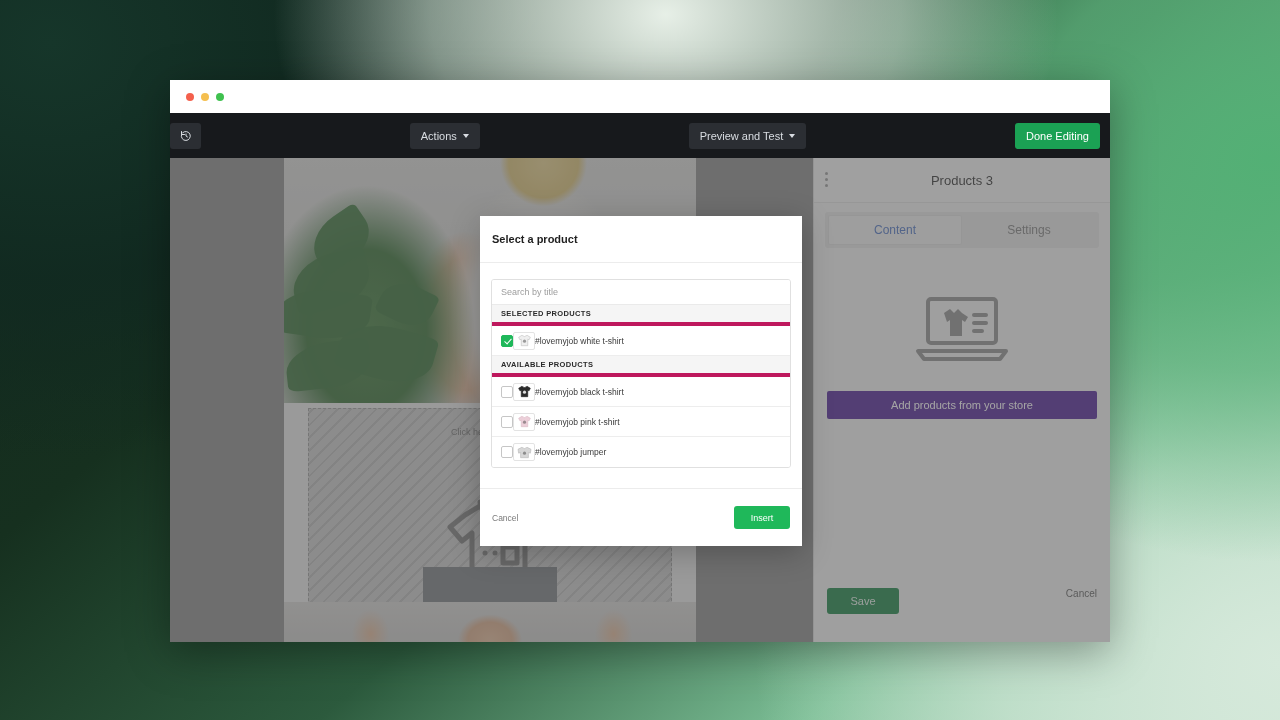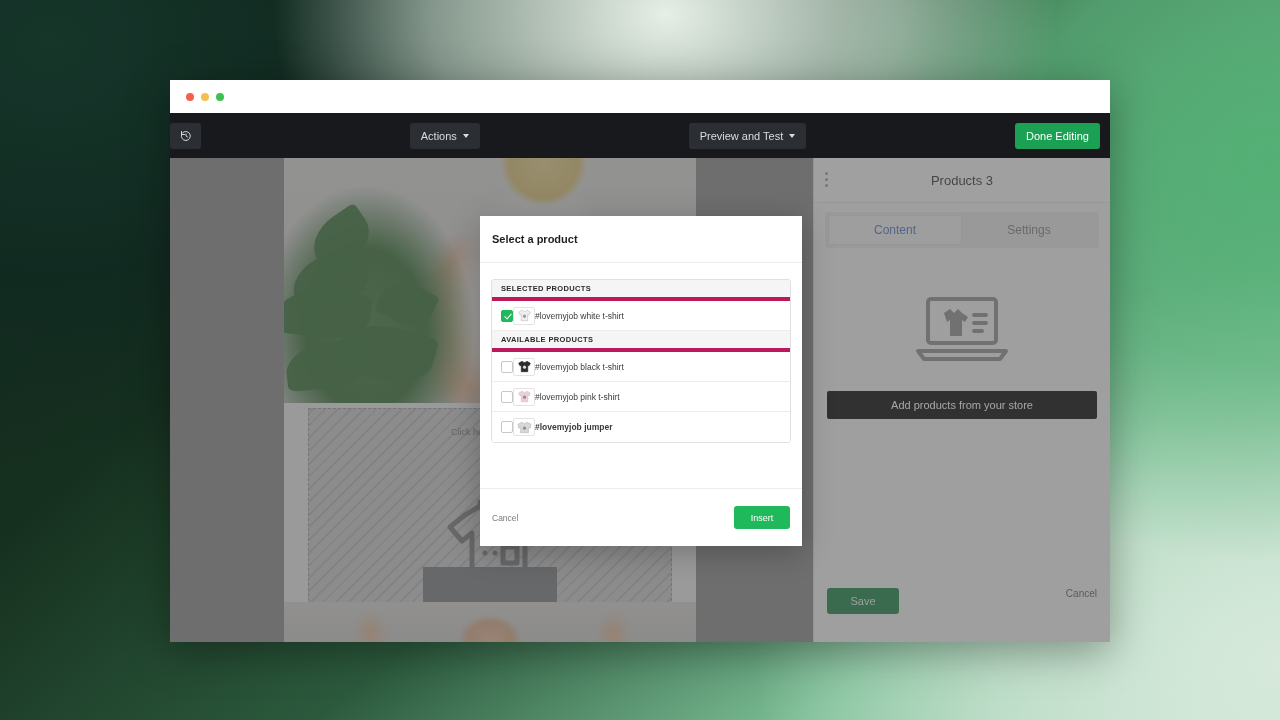--- a/index.html
+++ b/index.html
@@ -139,21 +139,21 @@
   }
   .sp-tab {
     flex: 1; display: flex; align-items: center; justify-content: center;
     font-size: 12px; color: #7d7d7d; border-radius: 2px; cursor: pointer;
   }
   .sp-tab.active { background: #f1f1f1; color: #4a72c4; box-shadow: 0 0 0 1px #dfdfdf inset; }
 
   .sp-content { flex: 1 1 auto; padding: 14px 13px 0; }
   .empty-illus { display: flex; justify-content: center; margin: 22px 0 26px; }
   .cta-btn {
-    display: block; width: 100%; height: 28px; background: #000000;
+    display: block; width: 100%; height: 28px; background: #4c1d95;
     color: #fff; font-size: 11px; border: none; border-radius: 2px; cursor: pointer;
   }
   .sp-footer {
     height: 54px; display: flex; padding: 0 13px;
     justify-content: space-between;
   }
   .save-btn {
     width: 72px; height: 26px; background: #158040; color: #e8f3ec;
     font-size: 11px; border: none; border-radius: 3px; cursor: pointer;
   }
@@ -192,21 +192,21 @@
   .group-head {
     background: #f5f5f5; border-bottom: 4px solid #be185d;
     padding: 4px 9px; font-size: 7.5px; font-weight: bold;
     letter-spacing: .35px; color: #2a2a2a;
   }
   .prod-row {
     display: flex; align-items: center; gap: 0;
     padding: 5px 9px; border-bottom: 1px solid #ededed;
     min-height: 30px; cursor: pointer; background: #fff;
   }
-  .prod-row:last-child { border-bottom: none; font-weight: bold; }
+  .prod-row:last-child { border-bottom: none; }
   .cb {
     width: 12px; height: 12px; border: 1px solid #c6c6c6; border-radius: 2px;
     background: #fff; flex: 0 0 12px; position: relative;
   }
   .cb.checked { background: #1fb85a; border-color: #1fb85a; }
   .cb.checked::after {
     content: ""; position: absolute; left: 3.5px; top: 1px;
     width: 3px; height: 6px; border: solid #fff;
     border-width: 0 1.8px 1.8px 0; transform: rotate(42deg);
   }
@@ -340,20 +340,21 @@
   <div class="dimmer below-toolbar"></div>
 </div>
 
 <div class="modal">
   <div class="modal-header">
     <div class="modal-title">Select a product</div>
   </div>
 
   <div class="modal-body">
     <div class="picker">
+      <input class="search-field" type="text" placeholder="Search by title" style="">
 
       
       <div class="group-head">SELECTED PRODUCTS</div>
       <div class="prod-row">
         <span class="cb checked"></span>
         <span class="thumb">
           <svg class="tee" viewBox="0 0 24 20">
             <path d="M8 2 L3 5 L5 9 L7 8 V18 H17 V8 L19 9 L21 5 L16 2 Q12 6 8 2Z" fill="#efefef" stroke="#bdbdbd" stroke-width="0.9"></path>
             <circle cx="12" cy="11" r="2.4" fill="#9a9a9a"></circle>
           </svg>

